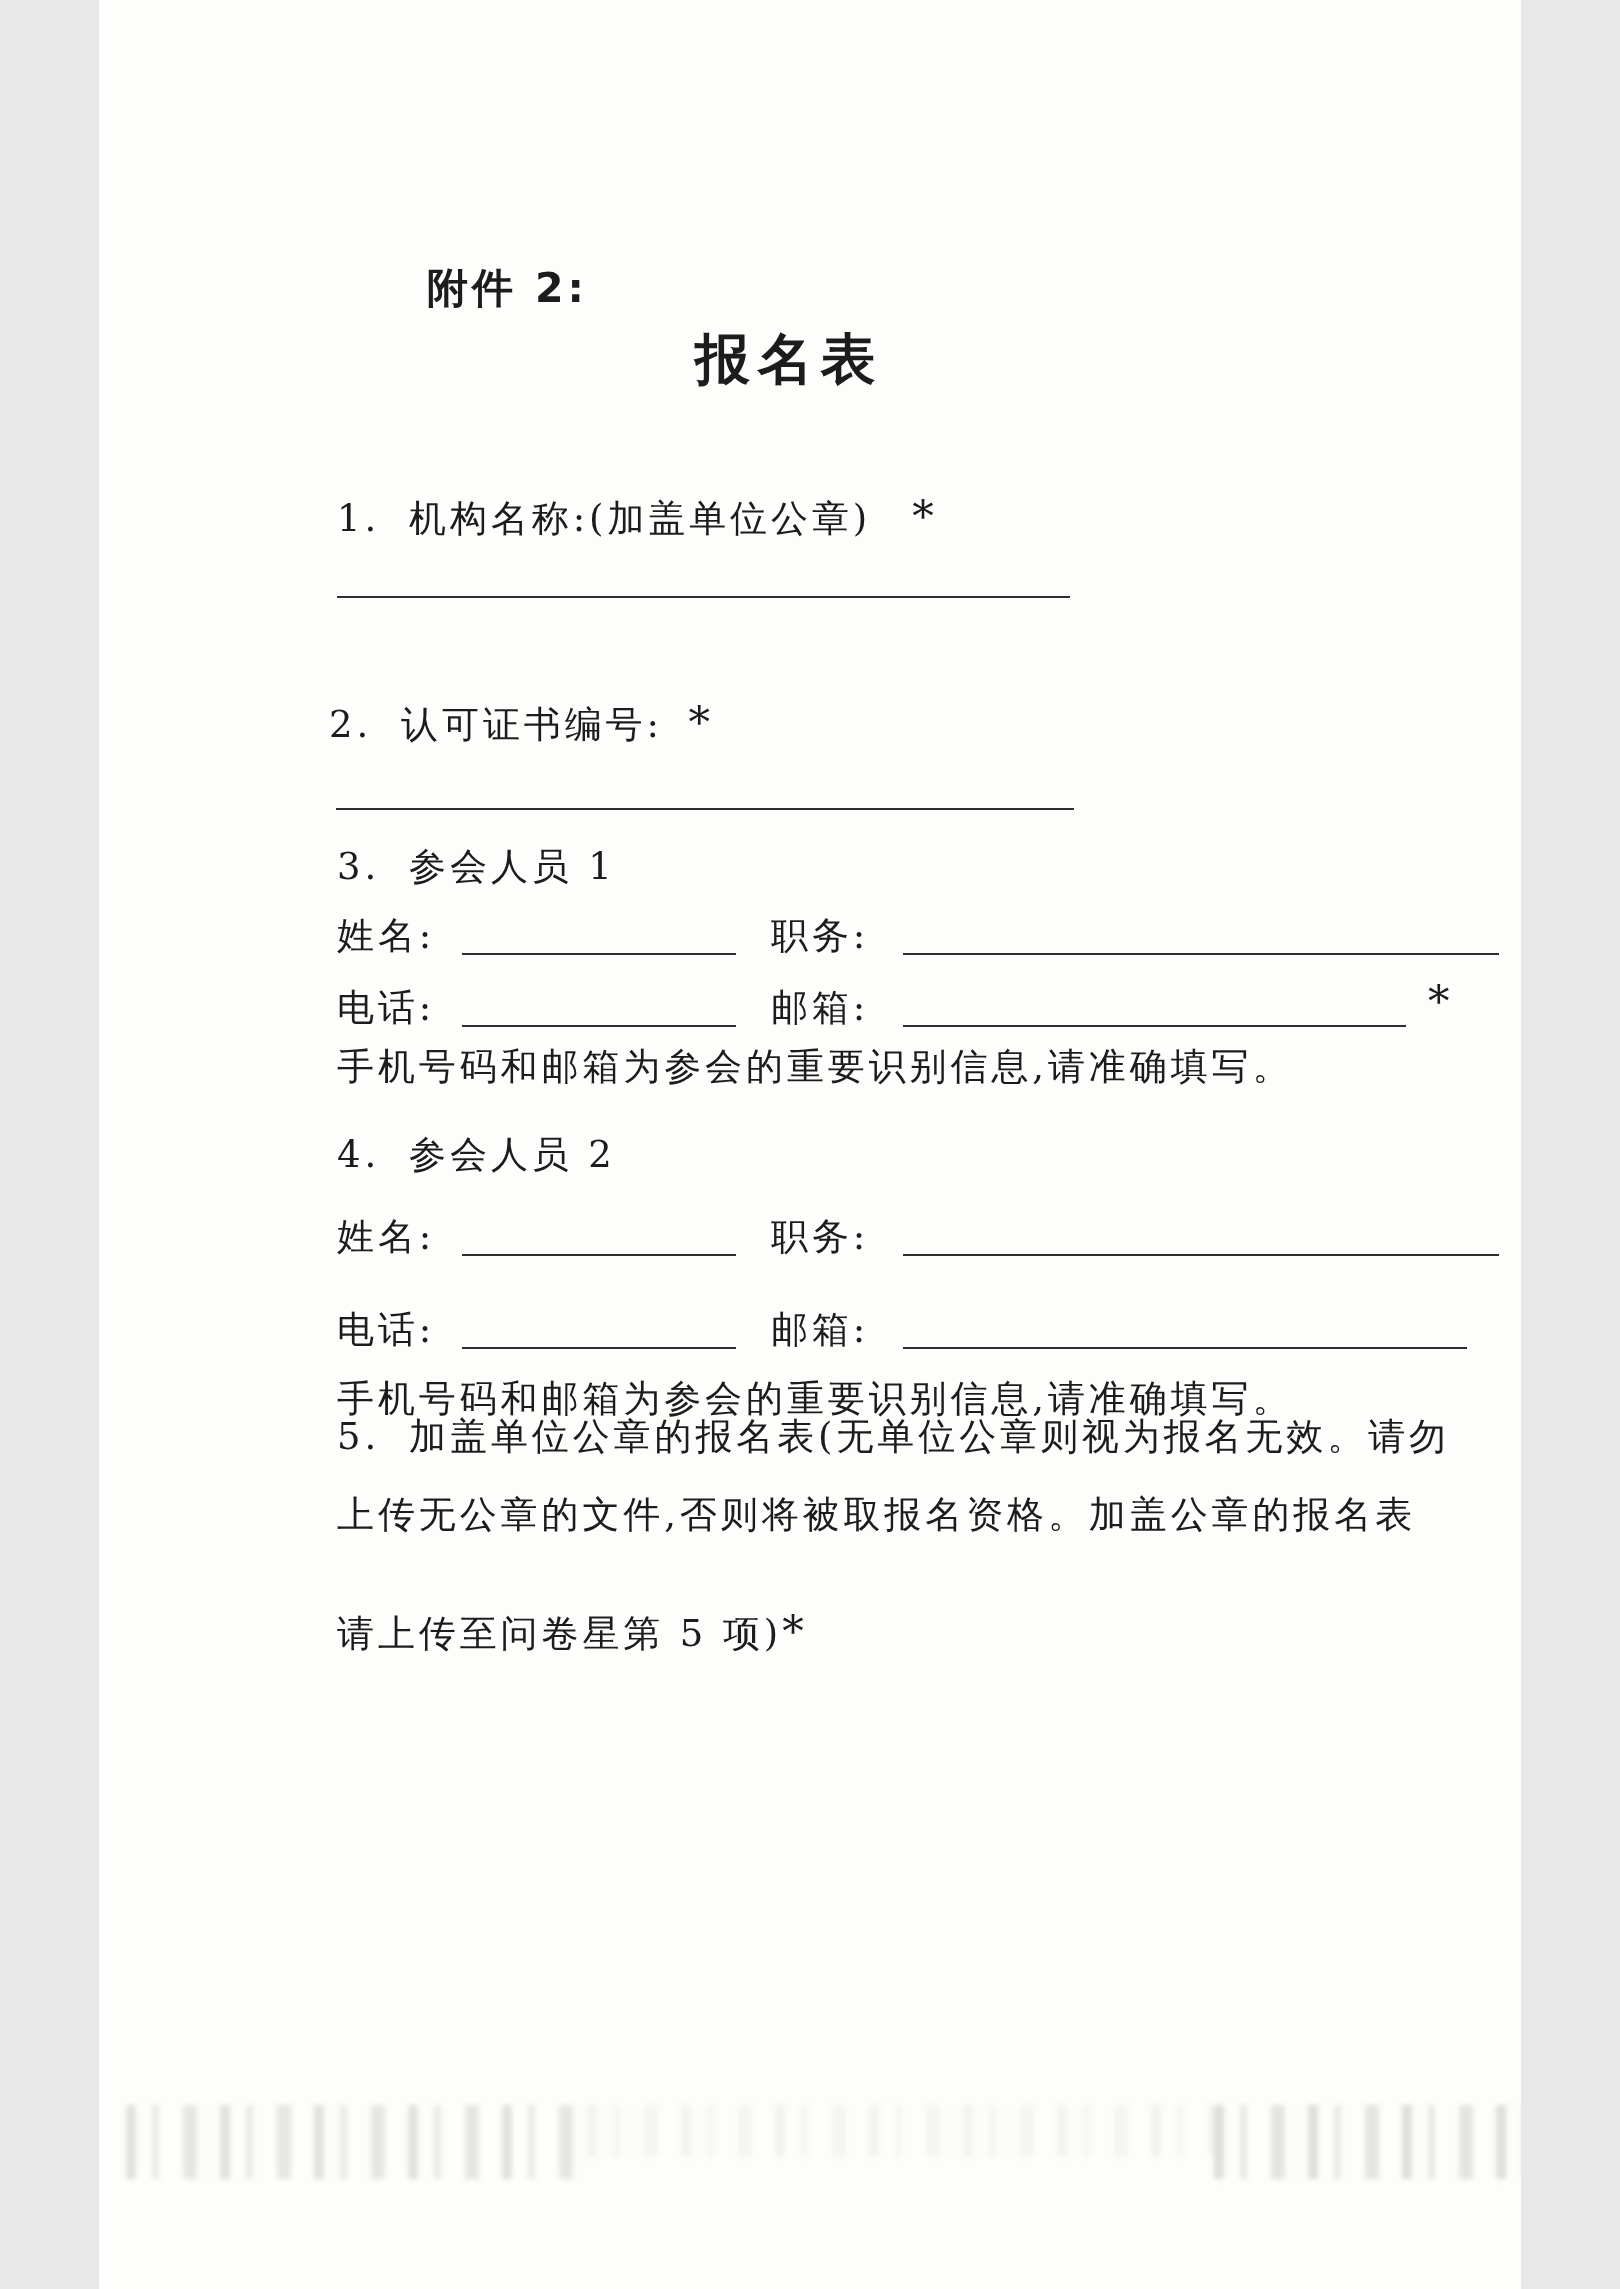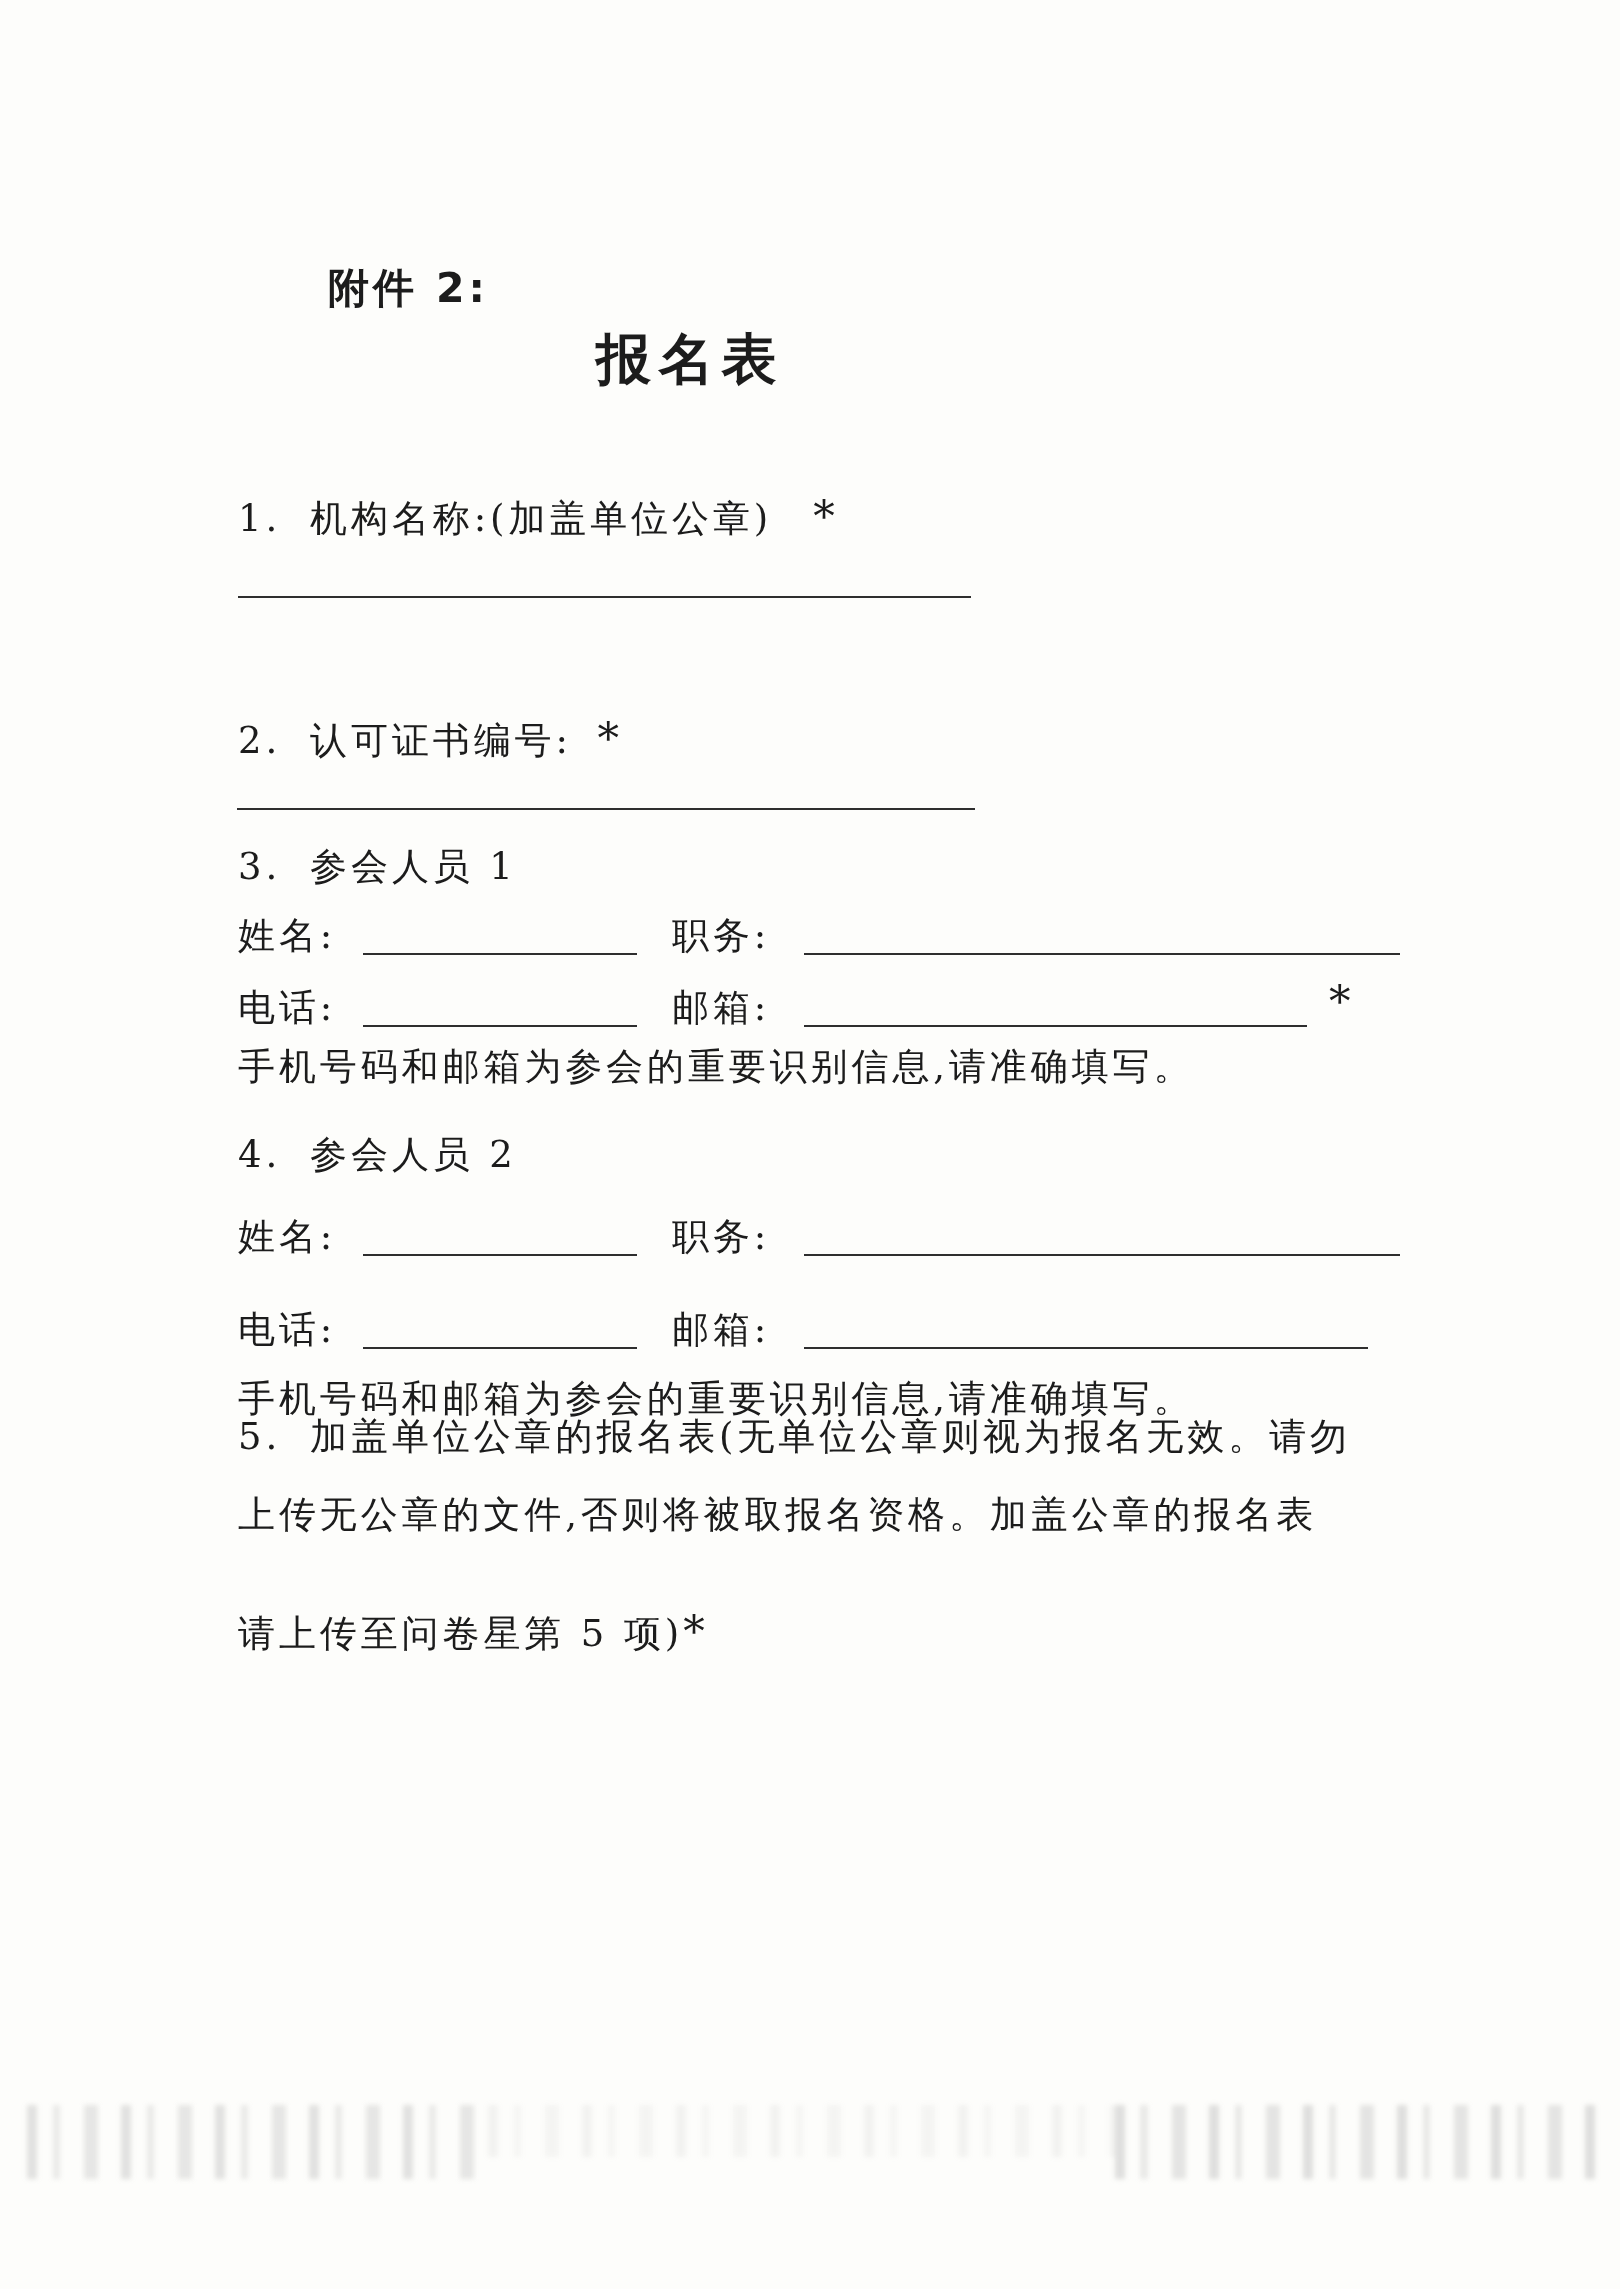--- a/index.html
+++ b/index.html
@@ -1,18 +1,18 @@
 <!DOCTYPE html>
 <html><head>
 <meta charset="utf-8">
 <style>
   html, body { margin: 0; padding: 0; background: #e8e8e8; }
   .page {
     position: relative;
-    width: 1620px;
+    width: 1422px;
     height: 2290px;
     margin: 0 auto;
     background: #fdfdfb;
     overflow: hidden;
     color: #1c1c1c;
     font-family: "DejaVu Serif", "Liberation Serif", serif;
   }
   .abs { position: absolute; }
   .sans { font-family: "DejaVu Sans", "Liberation Sans", sans-serif; }
   .attachment {
@@ -58,21 +58,21 @@
 <div class="page">
 
   <div class="abs attachment sans">附件 2:</div>
   <div class="abs doc-title sans">报名表</div>
 
   <div class="abs bodytext" style="left:238px; top:491px;">
     <span class="item-number">1.</span><span>机构名称:(加盖单位公章)</span><span class="req-star star-gap">*</span>
   </div>
   <div class="rule" style="left:238px; top:596px; width:733px;"></div>
 
-  <div class="abs bodytext" style="left:238px; top:697px;margin-top:16px;">
+  <div class="abs bodytext" style="left:230px; top:697px;">
     <span class="item-number">2.</span><span>认可证书编号:</span><span class="req-star star-gap-sm">*</span>
   </div>
   <div class="rule" style="left:237px; top:808px; width:738px;"></div>
 
   <div class="abs bodytext" style="left:238px; top:845px;">
     <span class="item-number">3.</span><span>参会人员 1</span>
   </div>
 
   <div class="row bodytext" style="left:0; top:914px;">
     <span class="field-label" style="left:238px;">姓名:</span>

